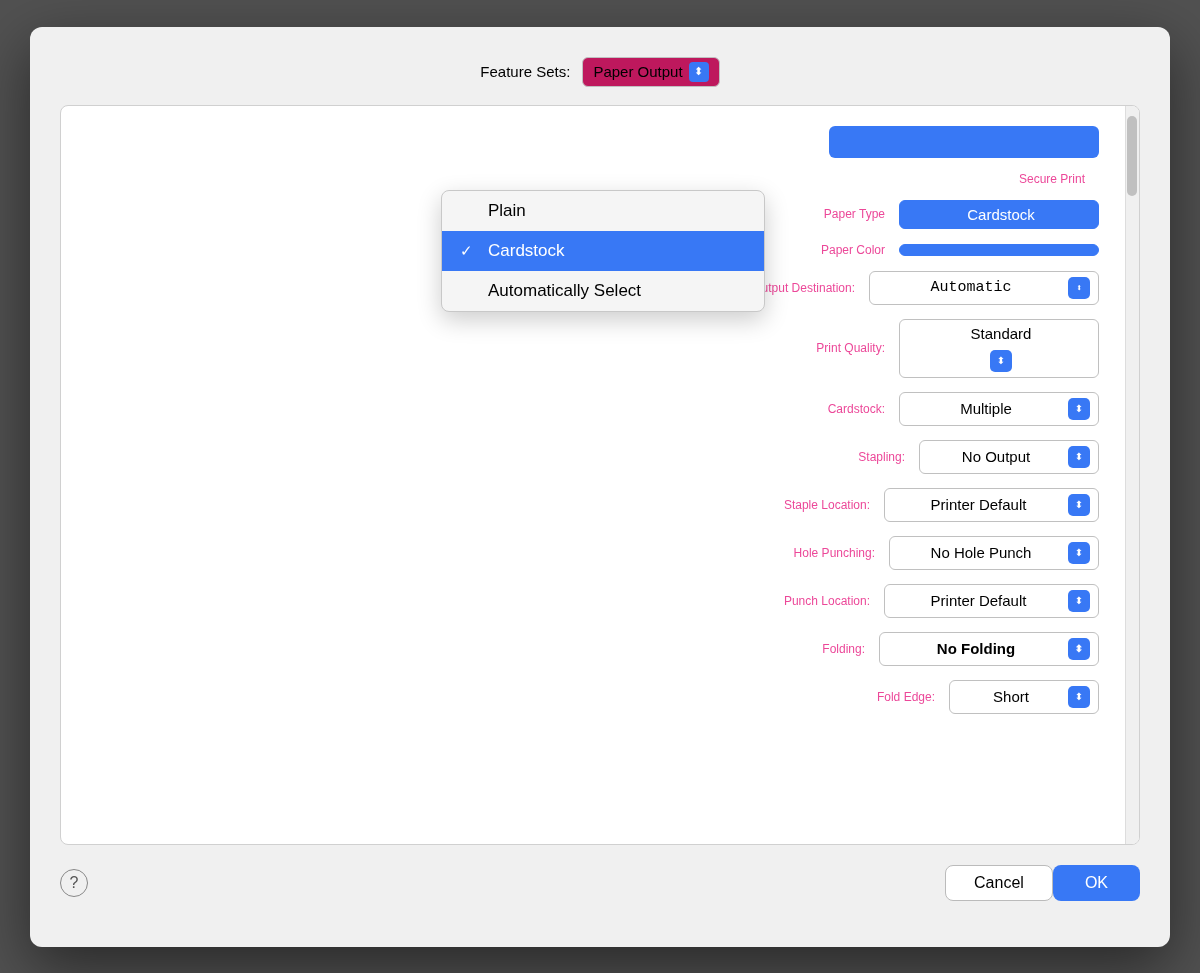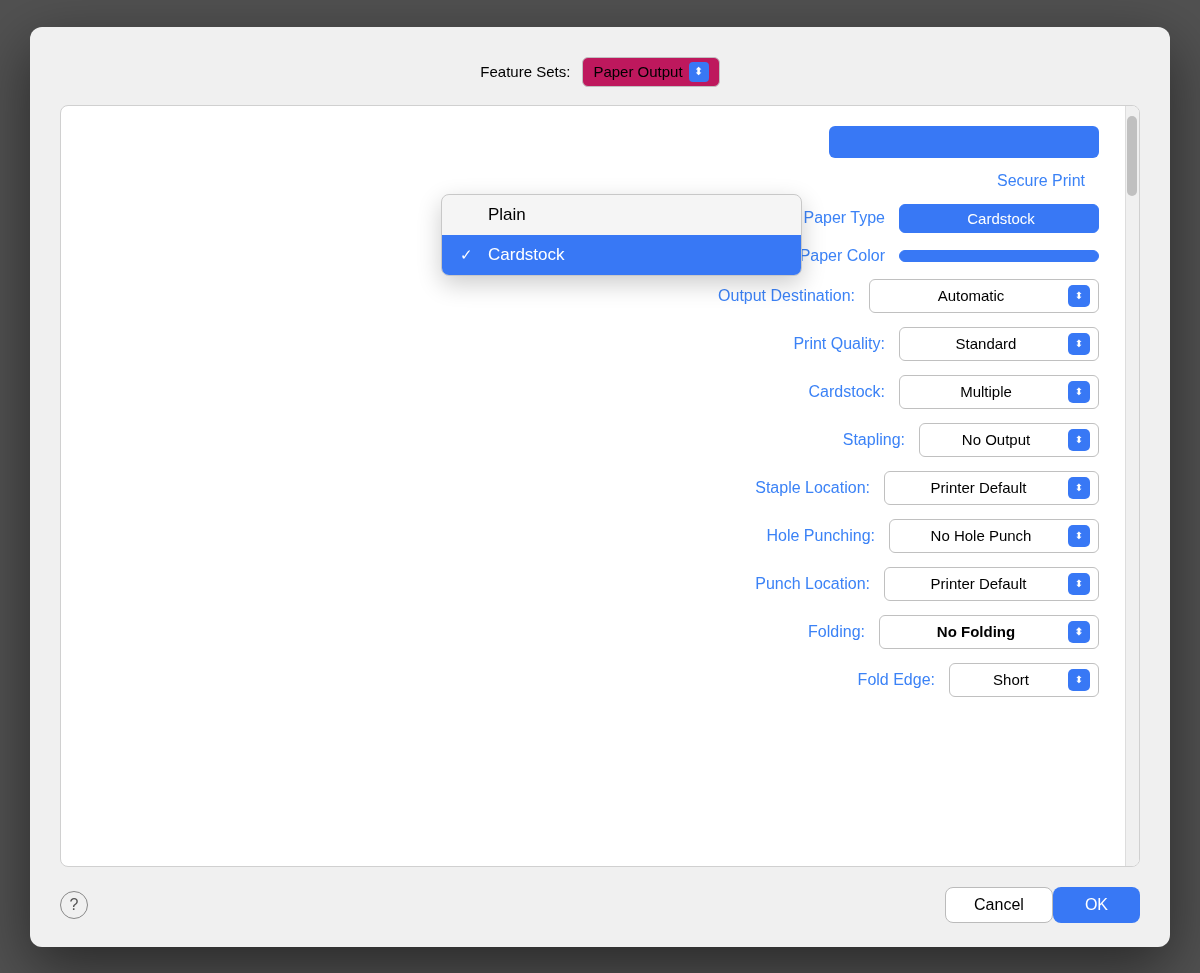--- a/index.html
+++ b/index.html
@@ -27,21 +27,21 @@
 
     .dialog {
       background: #f0f0f0;
       border-radius: 12px;
       width: 1140px;
       min-height: 920px;
       position: relative;
       box-shadow: 0 20px 60px rgba(0,0,0,0.5);
       display: flex;
       flex-direction: column;
-      padding: 30px 30px 20px 30px;
+      padding: 30px 30px 42px 30px;
     }
 
     
     .feature-sets-row {
       display: flex;
       align-items: center;
       justify-content: center;
       margin-bottom: 18px;
       gap: 12px;
     }
@@ -105,22 +105,22 @@
     
     .form-row {
       display: flex;
       align-items: center;
       justify-content: flex-end;
       margin-bottom: 14px;
       position: relative;
     }
 
     .form-label {
-      font-size: 16px;
-      color: #3b82f6;
+      font-size: 12px;
+      color: #ec4899;
       text-align: right;
       margin-right: 14px;
       white-space: nowrap;
     }
 
     .form-select {
       display: inline-flex;
       align-items: center;
       background: #fff;
       border: 1px solid #c0c0c0;
@@ -152,21 +152,21 @@
     
     .dropdown-container {
       position: absolute;
       top: -10px;
       left: 340px;
       z-index: 100;
       background: #f5f5f5;
       border: 1px solid #c8c8c8;
       border-radius: 8px;
       box-shadow: 0 8px 24px rgba(0,0,0,0.2);
-      width: 361px;
+      width: 324px;
       overflow: hidden;
     }
 
     .dropdown-item {
       padding: 10px 18px;
       font-size: 17px;
       cursor: pointer;
       display: flex;
       align-items: center;
       gap: 10px;
@@ -294,41 +294,45 @@
 
           <div class="dropdown-container">
             <div class="dropdown-item">
               <span class="checkmark"></span>
               <span>Plain</span>
             </div>
             <div class="dropdown-item selected">
               <span class="checkmark">✓</span>
               <span>Cardstock</span>
             </div>
+            <div class="dropdown-item">
+              <span class="checkmark"></span>
+              <span>Automatically Select</span>
+            </div>
           </div>
         </div>
 
         <div class="form-row">
           <span class="form-label">Paper Color</span>
           <button class="form-select" style="min-width:200px; background:#3878f5; color:#fff; border-color:#3878f5;">
             <span class="select-text"></span>
           </button>
         </div>
 
         <div class="form-row">
           <span class="form-label">Output Destination:</span>
-          <button class="form-select" style="min-width:230px;">
+          <button class="form-select" style="min-width:230px;font-family:Liberation Mono, monospace;">
             <span class="select-text">Automatic</span>
             <span class="chevron-sm">⬍</span>
           </button>
         </div>
 
         <div class="form-row">
           <span class="form-label">Print Quality:</span>
-          <button class="form-select" style="min-width:200px;">
+          <button class="form-select" style="min-width:200px;flex-direction:column;">
             <span class="select-text">Standard</span>
             <span class="chevron-sm">⬍</span>
           </button>
         </div>
 
         <div class="form-row">
           <span class="form-label">Cardstock:</span>
           <button class="form-select" style="min-width:200px;">
             <span class="select-text">Multiple</span>
             <span class="chevron-sm">⬍</span>

